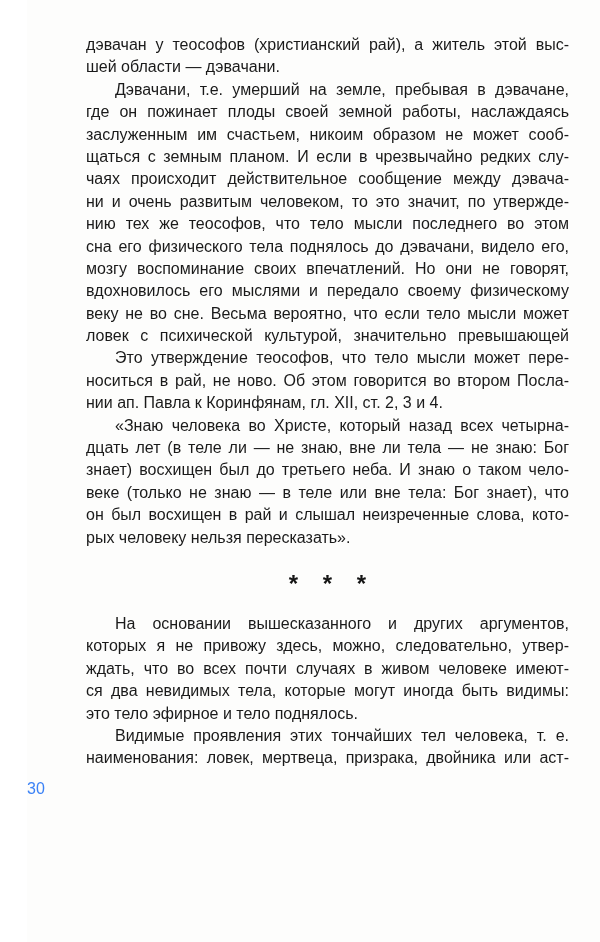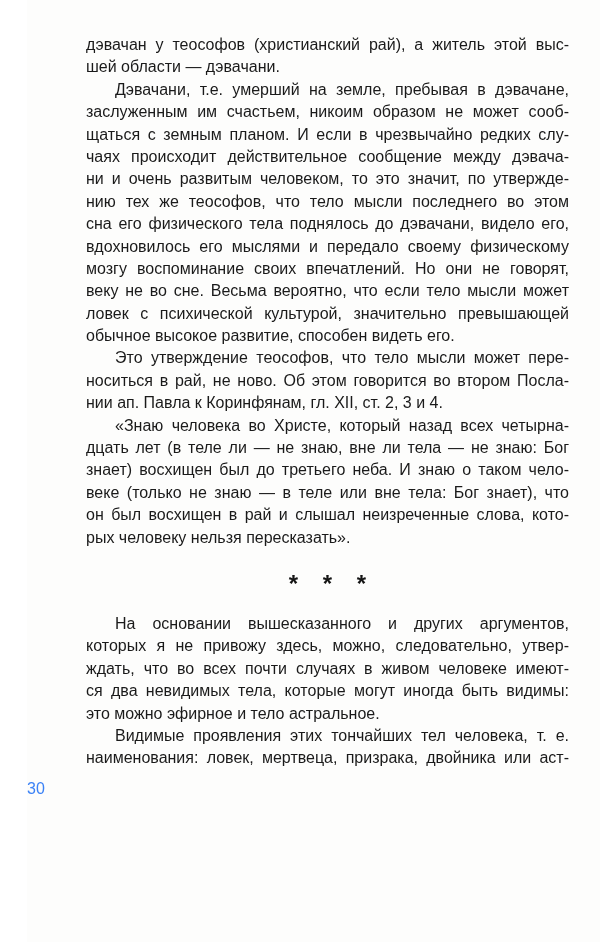--- a/index.html
+++ b/index.html
@@ -58,43 +58,43 @@
   }
 </style>
 </head>
 <body>
 
 <div class="page">
   <div class="content" id="text-block">
       <div class="line">дэвачан у теософов (христианский рай), а житель этой выс-</div>
       <div class="line end">шей области — дэвачани.</div>
       <div class="line indent">Дэвачани, т.е. умерший на земле, пребывая в дэвачане,</div>
+      <div class="line">где он пожинает плоды своей земной работы, наслаждаясь</div>
       <div class="line">заслуженным им счастьем, никоим образом не может сооб-</div>
       <div class="line">щаться с земным планом. И если в чрезвычайно редких слу-</div>
       <div class="line">чаях происходит действительное сообщение между дэвача-</div>
       <div class="line">ни и очень развитым человеком, то это значит, по утвержде-</div>
       <div class="line">нию тех же теософов, что тело мысли последнего во этом</div>
       <div class="line">сна его физического тела поднялось до дэвачани, видело его,</div>
+      <div class="line">мозгу воспоминание своих впечатлений. Но они не говорят,</div>
       <div class="line">вдохновилось его мыслями и передало своему физическому</div>
-      <div class="line">мозгу воспоминание своих впечатлений. Но они не говорят,</div>
       <div class="line">веку не во сне. Весьма вероятно, что если тело мысли может</div>
       <div class="line">ловек с психической культурой, значительно превышающей</div>
-      <div class="line end">обычное высокое развитие, способен видеть его.</div>
       <div class="line indent">Это утверждение теософов, что тело мысли может пере-</div>
       <div class="line">носиться в рай, не ново. Об этом говорится во втором Посла-</div>
       <div class="line end">нии ап. Павла к Коринфянам, гл. XII, ст. 2, 3 и 4.</div>
       <div class="line indent">«Знаю человека во Христе, который назад всех четырна-</div>
       <div class="line">дцать лет (в теле ли — не знаю, вне ли тела — не знаю: Бог</div>
       <div class="line">знает) восхищен был до третьего неба. И знаю о таком чело-</div>
       <div class="line">веке (только не знаю — в теле или вне тела: Бог знает), что</div>
       <div class="line">он был восхищен в рай и слышал неизреченные слова, кото-</div>
       <div class="line end">рых человеку нельзя пересказать».</div>
       <div class="separator"><span>* * *</span></div>
       <div class="line indent">На основании вышесказанного и других аргументов,</div>
       <div class="line">которых я не привожу здесь, можно, следовательно, утвер-</div>
       <div class="line">ждать, что во всех почти случаях в живом человеке имеют-</div>
       <div class="line">ся два невидимых тела, которые могут иногда быть видимы:</div>
-      <div class="line end">это можно эфирное и тело астральное.</div>
+      <div class="line end">это тело эфирное и тело поднялось.</div>
       <div class="line indent">Видимые проявления этих тончайших тел человека, т. е.</div>
       <div class="line">наименования: ловек, мертвеца, призрака, двойника или аст-</div>
     </div>
   <div class="pagenum">30</div>
 </div>
 
 </body></html>

